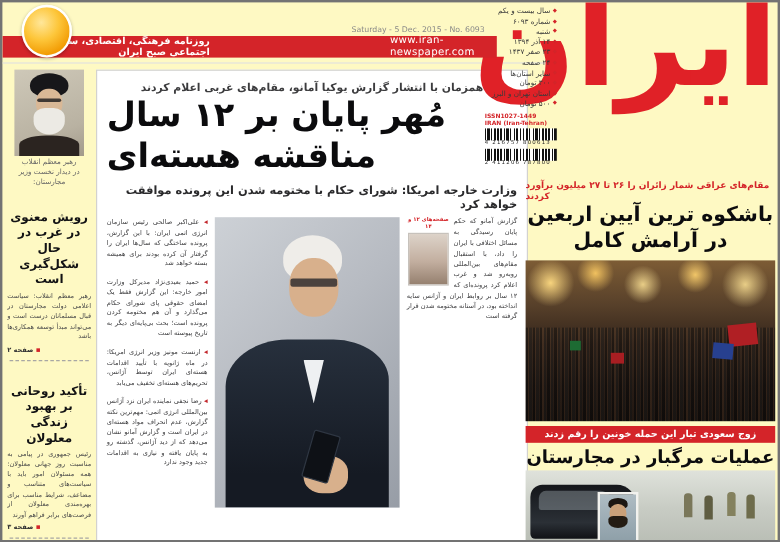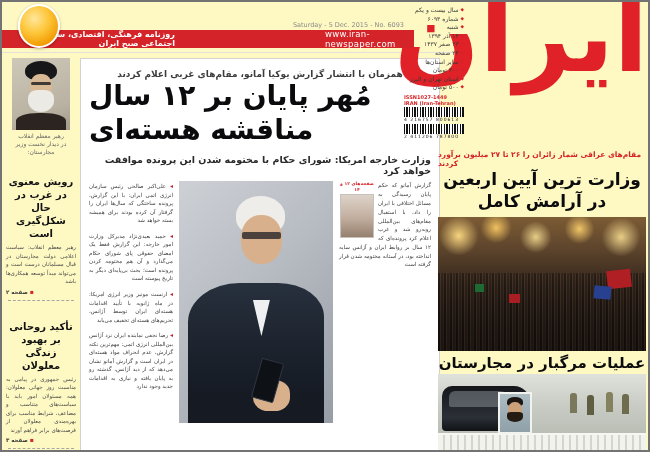--- a/index.html
+++ b/index.html
@@ -219,30 +219,31 @@
         <p><span class="rb">◂</span> <span>ارنست مونیز وزیر انرژی امریکا: در ماه ژانویه با تأیید اقدامات هسته‌ای ایران توسط آژانس، تحریم‌های هسته‌ای تخفیف می‌یابد</span></p>
         <p><span class="rb">◂</span> <span>رضا نجفی نماینده ایران نزد آژانس بین‌المللی انرژی اتمی: مهم‌ترین نکته گزارش، عدم انحراف مواد هسته‌ای در ایران است و گزارش آمانو نشان می‌دهد که از دید آژانس، گذشته رو به پایان یافته و نیازی به اقدامات جدید وجود ندارد</span></p>
       </div>
     </div>
     <div class="main-pref"><span class="flame">▪</span> <span>صفحه ۲۱</span></div>
   </div>
 
   <div class="rightcol">
     <div class="rc-kicker">مقام‌های عراقی شمار زائران را ۲۶ تا ۲۷ میلیون برآورد کردند</div>
     <div class="rc-head">
-      <span>وزارت ترین آیین اربعین</span><br>
+      <span>باشکوه ترین آیین اربعین</span><br>
       <span>در آرامش کامل</span>
     </div>
     <div class="photo-arbaeen">
       <div class="specks"></div>
       <div class="flag f-red1"></div>
       <div class="flag f-blue"></div>
       <div class="flag f-red2"></div>
       <div class="flag f-green"></div>
     </div>
+    <div class="rc-strip">زوج سعودی تبار این حمله خونین را رقم زدند</div>
     <div class="rc-head2">عملیات مرگبار در مجارستان</div>
     <div class="photo-cal">
       <div class="suv">
           <div class="suv-win"></div>
         </div>
       <div class="officer of1"></div>
       <div class="officer of2"></div>
       <div class="officer of3"></div>
       <div class="officer of4"></div>
       <div class="fence"></div>

